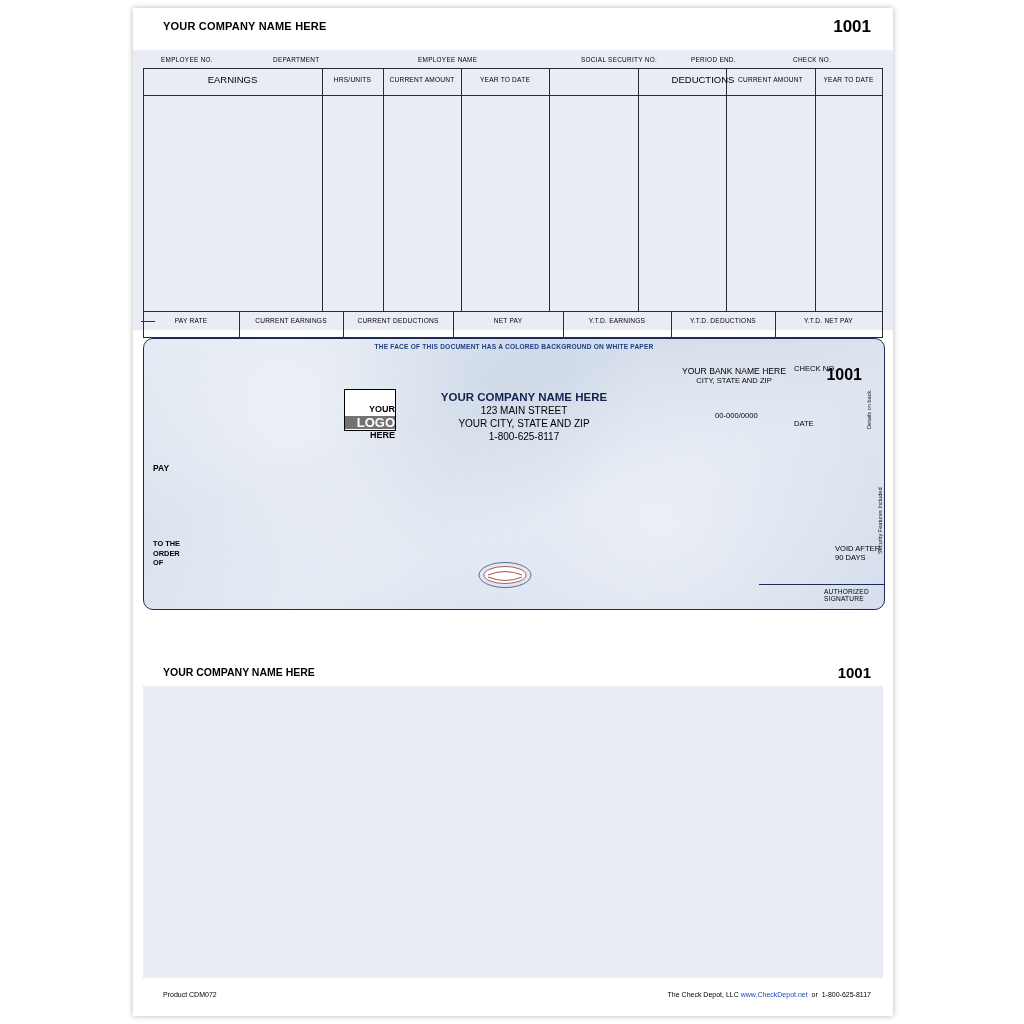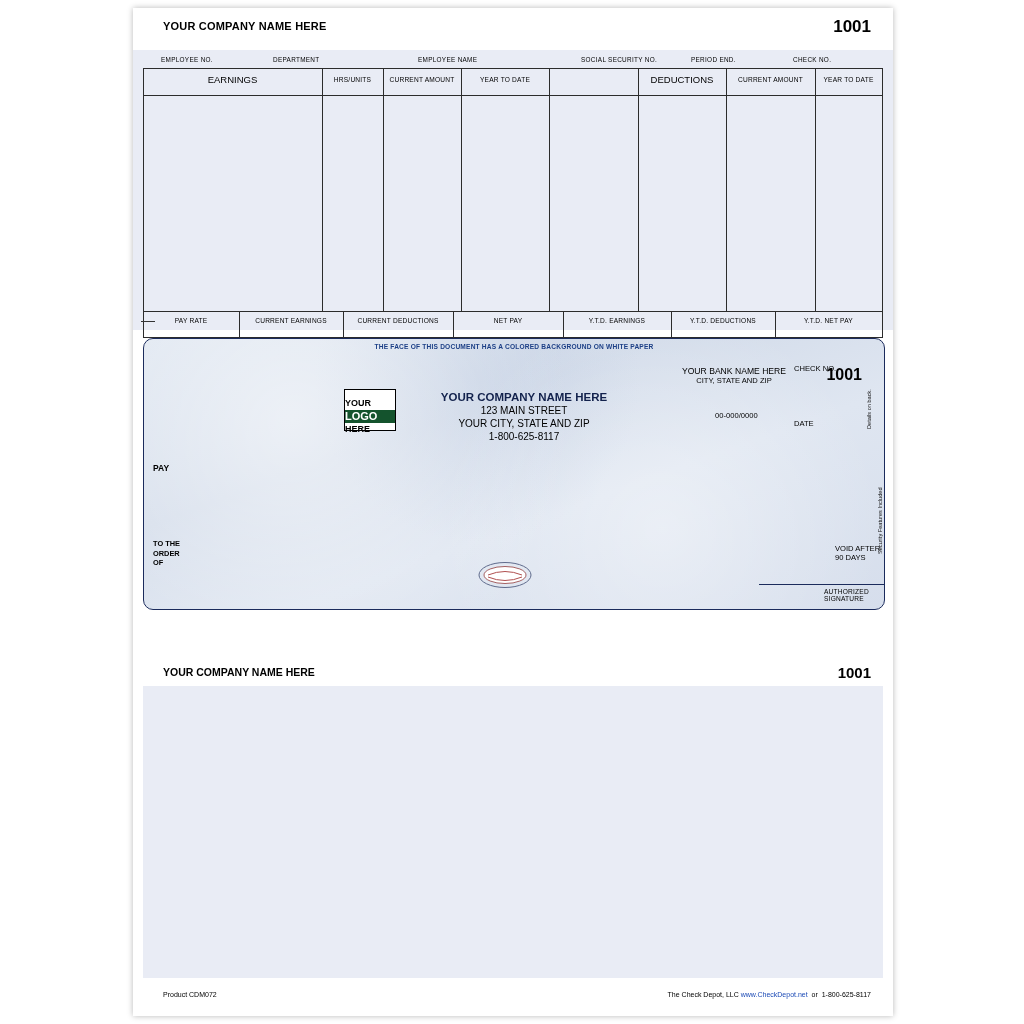--- a/index.html
+++ b/index.html
@@ -139,32 +139,32 @@
     color: #1c3f86;
     letter-spacing: .2px;
     padding-top: 4px;
   }
   .logo-box {
     position: absolute;
     left: 200px; top: 50px;
     width: 52px; height: 42px;
     border: 1.5px solid #000;
     background: #fff;
-    text-align: left;
+    text-align: right;
     font-size: 9px;
     font-weight: bold;
     line-height: 13px;
-    padding-top: 7px;
+    padding-top: 13px;
     box-sizing: border-box;
   }
   .logo-box .mid {
     display: block;
-    background: #14532d;
+    background: #737373;
     color: #fff;
-    font-size: 11px;
+    font-size: 13px;
     line-height: 13px;
   }
   .payer {
     position: absolute;
     left: 265px; top: 52px;
     width: 230px;
     text-align: center;
   }
   .payer .l1 { font-size: 11.5px; font-weight: bold; color: #12214c; }
   .payer .l2 { font-size: 10px; margin-top: 2px; }
@@ -351,21 +351,21 @@
       <div class="vline" style="left:0;    top:243px; height:26px;"></div>
       <div class="vline" style="left:96px; top:243px; height:26px;"></div>
       <div class="vline" style="left:200px;top:243px; height:26px;"></div>
       <div class="vline" style="left:310px;top:243px; height:26px;"></div>
       <div class="vline" style="left:420px;top:243px; height:26px;"></div>
       <div class="vline" style="left:528px;top:243px; height:26px;"></div>
       <div class="vline" style="left:632px;top:243px; height:26px;"></div>
       <div class="vline" style="left:739px;top:243px; height:26px;"></div>
 
       <div class="band-label" style="left:0;   width:179px;">EARNINGS</div>
-      <div class="band-label" style="left:495px;width:88px;">DEDUCTIONS</div>
+      <div class="band-label" style="left:495px;width:88px;padding-left:21px;">DEDUCTIONS</div>
 
       <div class="small-head" style="left:179px;width:61px;">HRS/UNITS</div>
       <div class="small-head" style="left:240px;width:78px;">CURRENT AMOUNT</div>
       <div class="small-head" style="left:318px;width:88px;">YEAR TO DATE</div>
       <div class="small-head" style="left:583px;width:89px;">CURRENT AMOUNT</div>
       <div class="small-head" style="left:672px;width:67px;">YEAR TO DATE</div>
 
       <div class="foot-label" style="left:0;   width:96px;">PAY RATE</div>
       <div class="foot-label" style="left:96px;width:104px;">CURRENT EARNINGS</div>
       <div class="foot-label" style="left:200px;width:110px;">CURRENT DEDUCTIONS</div>

